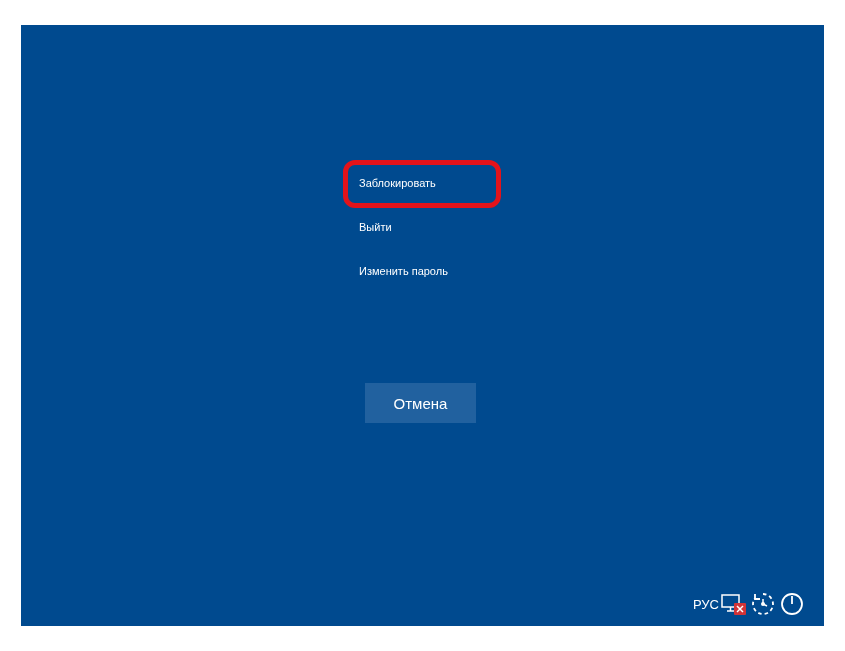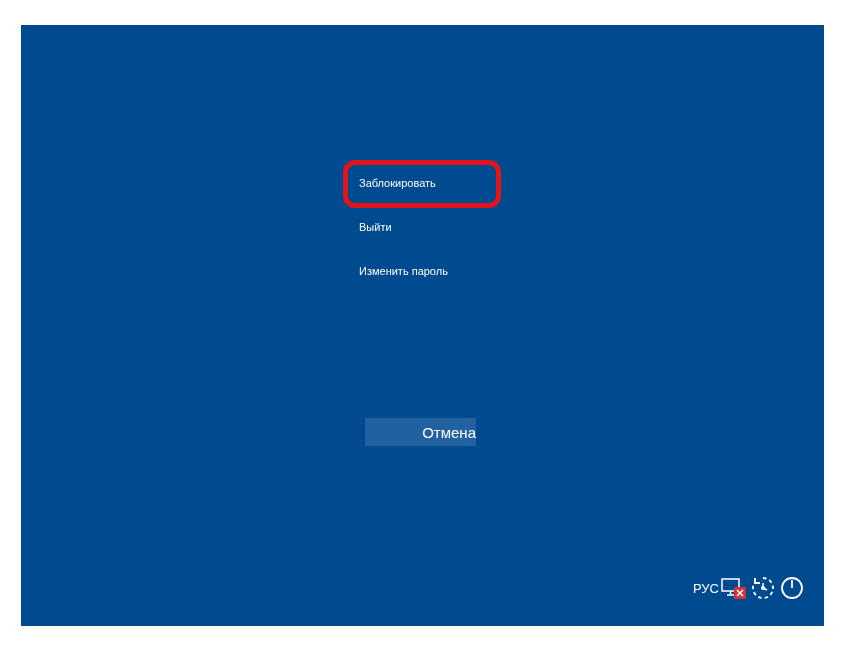--- a/index.html
+++ b/index.html
@@ -46,33 +46,32 @@
       height: 48px;
       border: 5px solid #e3131a;
       border-radius: 12px;
       pointer-events: none;
     }
     .cancel-button {
       position: absolute;
       top: 358px;
       left: 344px;
       width: 111px;
-      height: 28px;
+      height: 40px;
       background: #21619f;
       color: #ffffff;
       font-size: 15px;
       font-family: 'Segoe UI', Tahoma, sans-serif;
       border: none;
       cursor: pointer;
-      text-align: right;
-      margin-top: 35px;
+      text-align: center;
     }
     .bottom-bar {
       position: absolute;
-      bottom: 24px;
+      bottom: 8px;
       right: 18px;
       display: flex;
       align-items: center;
       gap: 1px;
     }
     .lang-indicator {
       color: #ffffff;
       font-size: 13px;
       cursor: pointer;
     }

